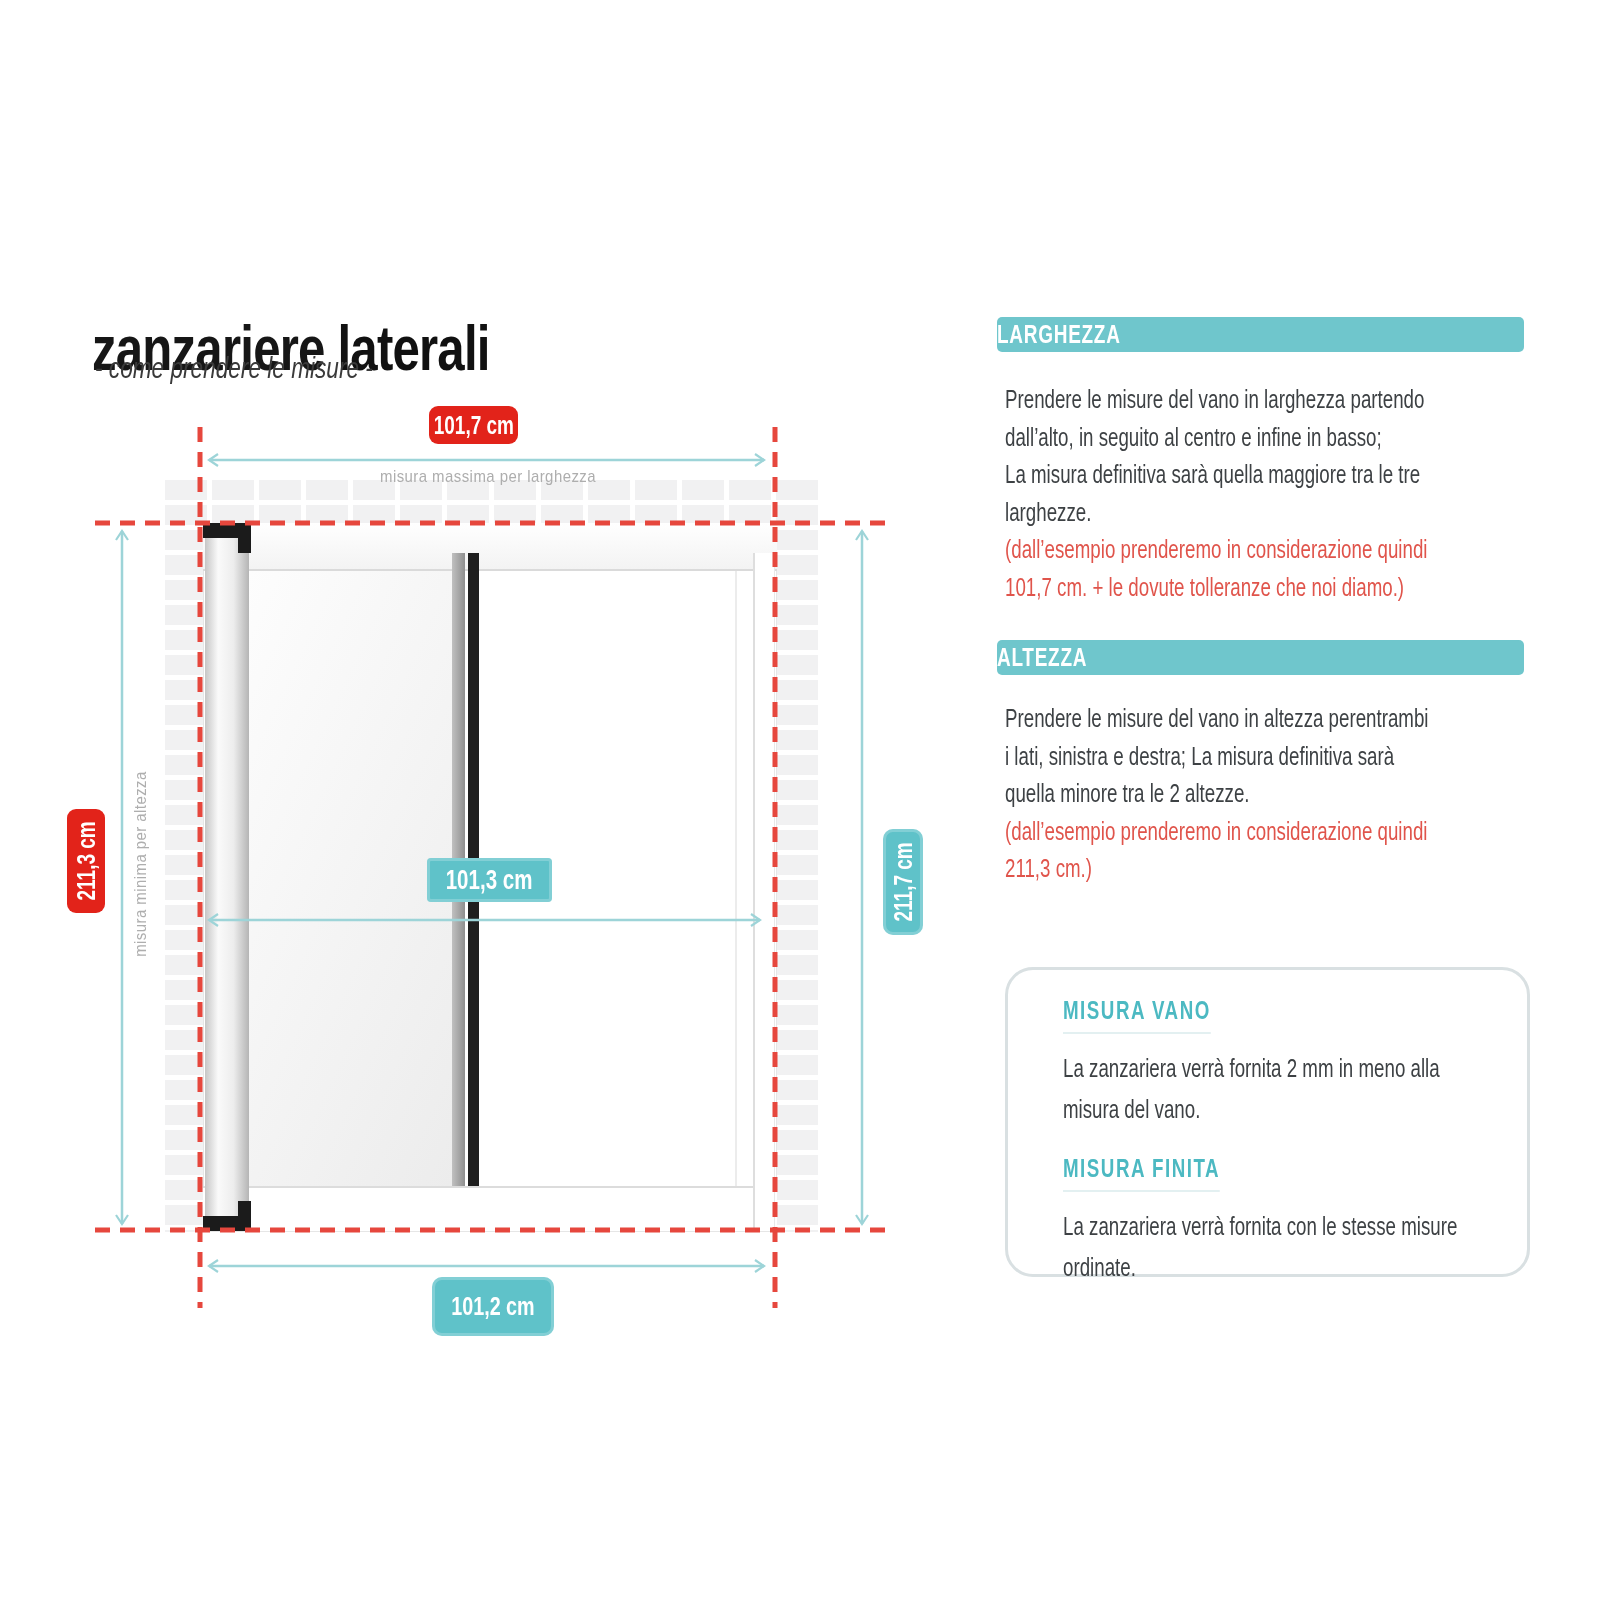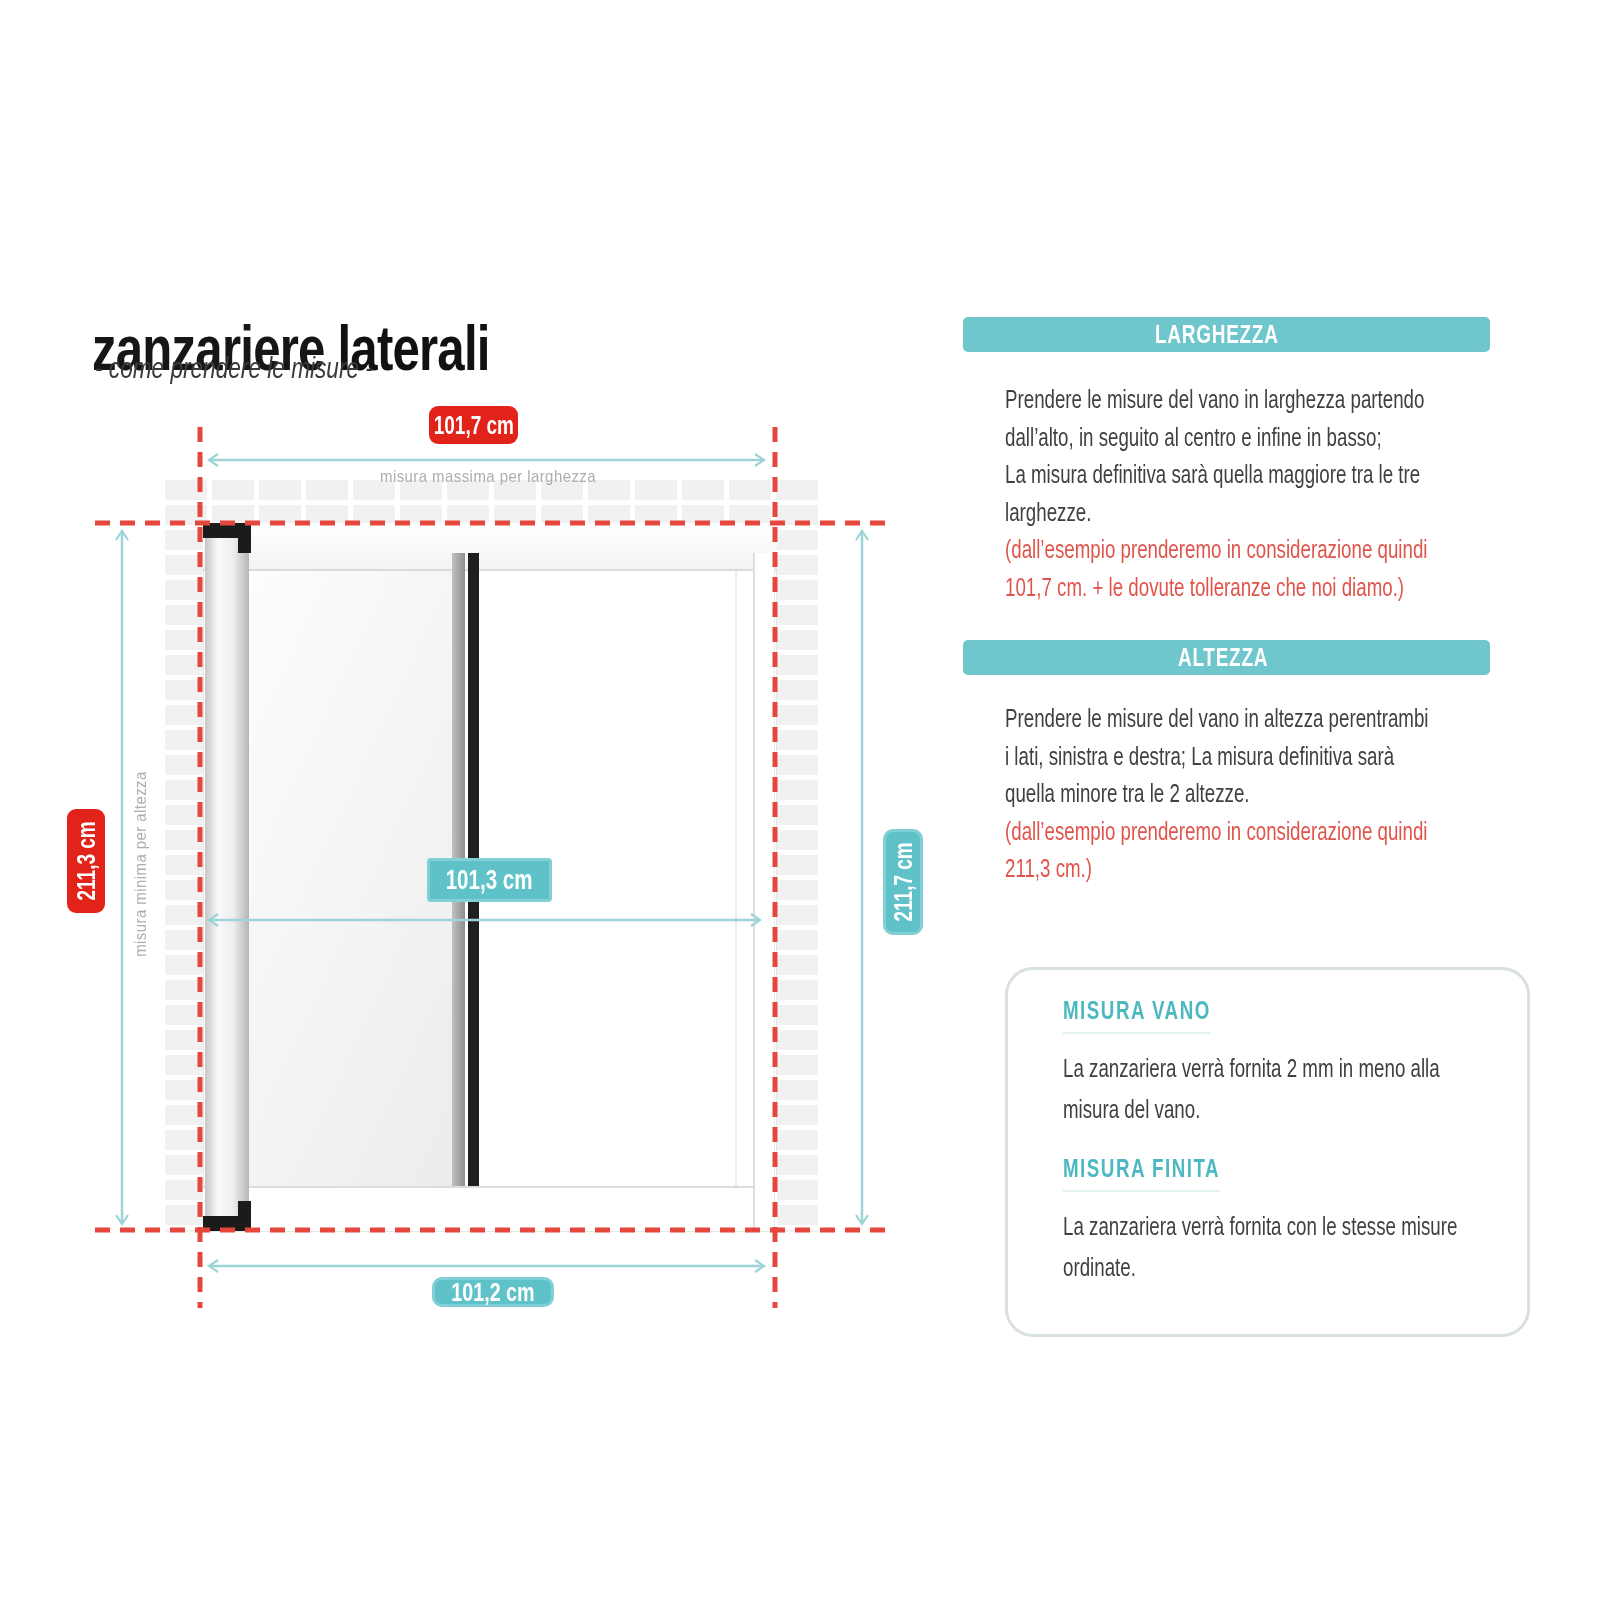--- a/index.html
+++ b/index.html
@@ -81,43 +81,43 @@
     display:flex;align-items:center;justify-content:center;
     color:#ffffff;font-weight:bold;z-index:6;
   }
   .badge span{display:inline-block;transform:scaleX(0.76);white-space:nowrap;}
   .badge-red{background:#e2231a;border-radius:9px;}
   .badge-teal{background:#5fc2c9;box-shadow:inset 0 0 0 3px rgba(255,255,255,0.22);}
   #badge-w-top{left:429px;top:406px;width:89px;height:38px;font-size:25px;}
   #badge-h-left{left:34px;top:842px;width:104px;height:38px;font-size:25px;transform:rotate(-90deg);}
   #badge-w-mid{left:427px;top:858px;width:125px;height:44px;font-size:27px;border-radius:4px;}
   #badge-h-right{left:850px;top:862px;width:106px;height:40px;font-size:25px;border-radius:10px;transform:rotate(-90deg);}
-  #badge-w-bottom{left:432px;top:1277px;width:122px;height:30px;font-size:26px;border-radius:10px;}
+  #badge-w-bottom{left:432px;top:1277px;width:122px;height:59px;font-size:26px;border-radius:10px;}
 
   
   .section-bar{
-    left:963px;width:527px;height:35px;background:#6fc6cc;border-radius:5px;
+    left:997px;width:527px;height:35px;background:#6fc6cc;border-radius:5px;
     color:#ffffff;font-weight:bold;font-size:26px;line-height:35px;
-    padding-left:27px;box-sizing:border-box;z-index:6;text-align:center;
+    box-sizing:border-box;z-index:6;
   }
   .section-bar span{display:inline-block;transform:scaleX(0.73);transform-origin:0 50%;letter-spacing:1px;}
   #bar-larghezza{top:317px;}
   #bar-altezza{top:640px;}
 
   .col-text{
     left:1005px;width:660px;font-size:26px;line-height:37.5px;color:#3d4144;
     white-space:pre-line;transform:scaleX(0.72);transform-origin:0 0;z-index:6;
   }
   #text-larghezza{top:381px;}
   #text-altezza{top:700px;}
   .note-red{color:#e0544b;}
 
   
   #note-box{
-    left:1005px;top:967px;width:525px;height:370px;background:#ffffff;
+    left:1005px;top:967px;width:525px;height:310px;background:#ffffff;
     border:3px solid #d9e0e2;border-radius:28px;box-sizing:border-box;
     padding:26px 8px 0 55px;z-index:6;
   }
   #note-box h3{
     margin:0;display:block;width:max-content;
     color:#4cb9c2;font-size:25px;font-weight:bold;letter-spacing:2px;
     border-bottom:2px solid #e3f0f1;padding-bottom:7px;
     transform:scaleX(0.75);transform-origin:0 0;
   }
   #note-box p{

